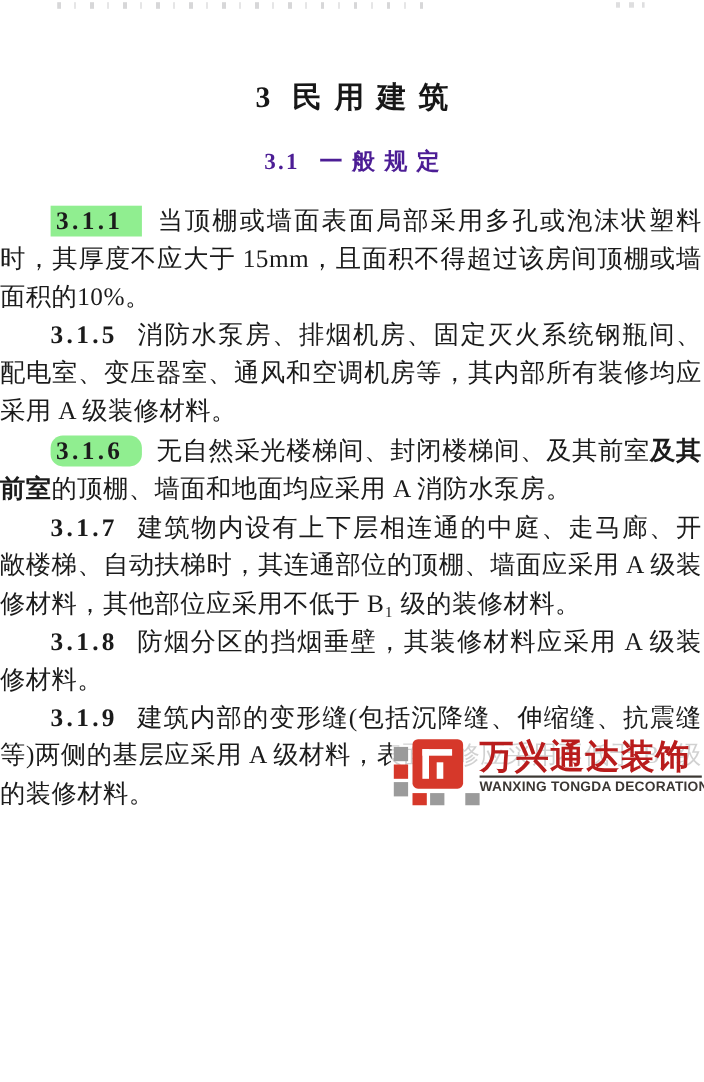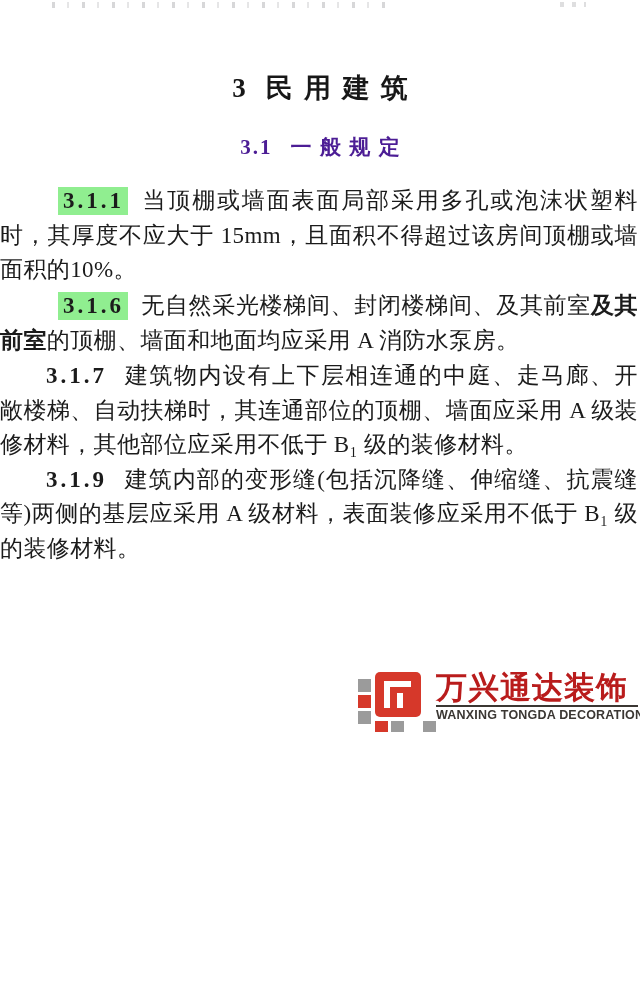--- a/index.html
+++ b/index.html
@@ -30,21 +30,21 @@
 
   .clauses{margin:23px 0 0;padding:0 2px 0 0;}
   p.clause{
     margin:0;font-size:23px;line-height:34.6px;text-align:justify;
     text-indent:2em;letter-spacing:.4px;color:#1b1b1b;
   }
   p.clause .num{
     font-weight:700;letter-spacing:3px;margin-right:17px;white-space:nowrap;
   }
   p.clause .num.hl{
-    background:#90ee90;padding:1px 4px 2px 5px;margin-right:13px;margin-left:12px;
+    background:#90ee90;padding:1px 17px 2px 5px;margin-right:13px;
   }
   p.clause .b{font-weight:700;font-family:"Liberation Sans","DejaVu Sans",sans-serif;}
 
   
   .watermark{
     position:absolute;right:0;bottom:0;width:284px;height:64px;
     background:rgba(255,255,255,.8);z-index:5;
     display:flex;align-items:flex-start;padding:4px 2px 0 2px;box-sizing:border-box;
   }
   .logo{position:relative;width:78px;height:60px;flex:0 0 auto;}
@@ -77,22 +77,24 @@
   <h1 class="chapter">
     <span class="num">3</span><span class="ttl">民用建筑</span>
   </h1>
 
   <h2 class="section">
     <span class="num">3.1</span><span class="ttl">一般规定</span>
   </h2>
 
   <div class="clauses" id="clauses">
       <p class="clause"><span class="num hl" style="background: rgb(144, 238, 144);">3.1.1</span><span>当顶棚或墙面表面局部采用多孔或泡沫状塑料时，其厚度不应大于 15mm，且面积不得超过该房间顶棚或墙面积的10%。</span></p>
-      <p class="clause"><span class="num hl" style="background: rgb(144, 238, 144);">3.1.6</span><span>无自然采光楼梯间、封闭楼梯间、及其前室</span><span class="b">及其前室</span><span>的顶棚、墙面和地面均应采用 A 消防水泵房。</span></p>
+      <p class="clause"><span class="num">3.1.5</span><span>消防水泵房、排烟机房、固定灭火系统钢瓶间、配电室、变压器室、通风和空调机房等，其内部所有装修均应采用 A 级装修材料。</span></p>
+      <p class="clause"><span class="num hl" style="background: rgb(144, 238, 144); border-radius: 11px;">3.1.6</span><span>无自然采光楼梯间、封闭楼梯间、及其前室</span><span class="b">及其前室</span><span>的顶棚、墙面和地面均应采用 A 消防水泵房。</span></p>
       <p class="clause"><span class="num">3.1.7</span><span>建筑物内设有上下层相连通的中庭、走马廊、开敞楼梯、自动扶梯时，其连通部位的顶棚、墙面应采用 A 级装修材料，其他部位应采用不低于 B₁ 级的装修材料。</span></p>
+      <p class="clause"><span class="num">3.1.8</span><span>防烟分区的挡烟垂壁，其装修材料应采用 A 级装修材料。</span></p>
       <p class="clause"><span class="num">3.1.9</span><span>建筑内部的变形缝(包括沉降缝、伸缩缝、抗震缝等)两侧的基层应采用 A 级材料，表面装修应采用不低于 B₁ 级的装修材料。</span></p>
     </div>
 
   <div class="watermark">
     <div class="logo">
       <i class="sq g" style="left: 0px; top: 7px; background: rgb(155, 155, 155);"></i>
       <i class="sq r" style="left: 0px; top: 23px; background: rgb(214, 56, 42);"></i>
       <i class="sq g" style="left: 0px; top: 39px; background: rgb(155, 155, 155);"></i>
       <i class="main" style="background: rgb(214, 56, 42);">
           <i class="w2"></i>

